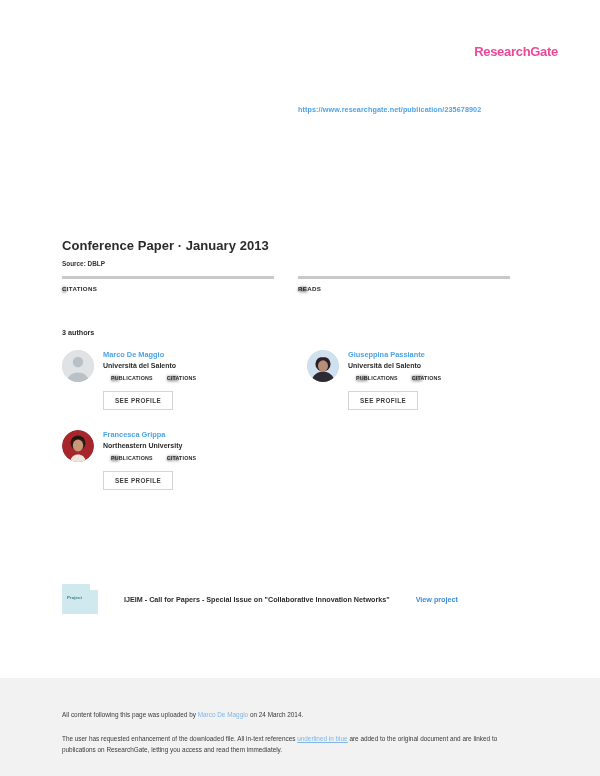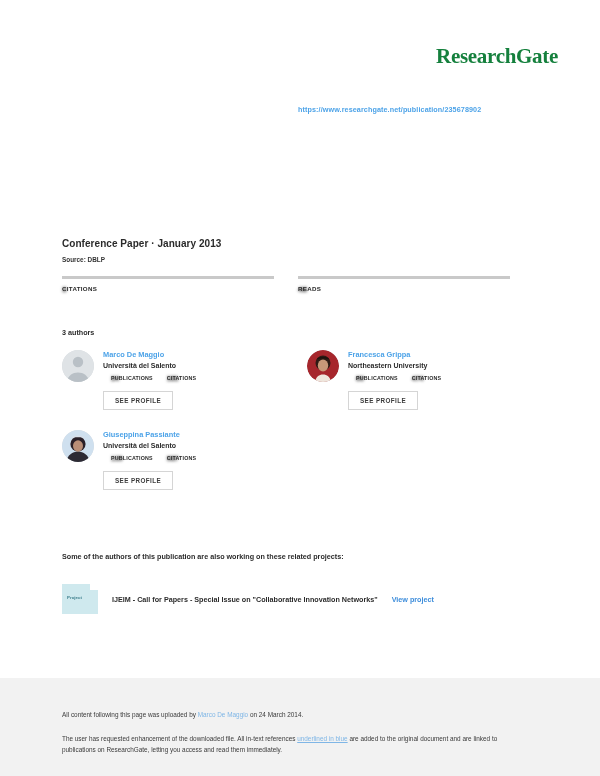--- a/index.html
+++ b/index.html
@@ -19,26 +19,25 @@
     position: absolute;
     inset: 0;
     background: #ffffff;
   }
 
   
   .rg-logo {
     position: absolute;
     top: 44px;
     right: 42px;
-    font-size: 21px;
+    font-size: 13px;
     font-weight: bold;
     letter-spacing: -0.3px;
-    color: #15803d;
+    color: #ec4899;
     filter: blur(0.35px);
-    font-family: Liberation Serif, serif;
   }
 
   .pub-url {
     position: absolute;
     top: 105px;
     left: 298px;
     font-size: 7.2px;
     font-weight: bold;
     color: #4da3e8;
     letter-spacing: 0.1px;
@@ -48,21 +47,21 @@
   }
 
   
   .meta {
     position: absolute;
     left: 62px;
     top: 238px;
     width: 460px;
   }
   .meta-type {
-    font-size: 10px;
+    font-size: 13px;
     font-weight: bold;
     color: #2b2b2b;
     letter-spacing: 0.05px;
     filter: blur(0.55px);
     margin-bottom: 7px;
   }
   .meta-source {
     font-size: 6.4px;
     font-weight: bold;
     color: #333333;
@@ -200,21 +199,21 @@
     font-weight: bold;
     color: #2b2b2b;
     filter: blur(0.5px);
   }
   .project-row {
     position: absolute;
     left: 62px;
     top: 584px;
     display: flex;
     align-items: center;
-    gap: 14px;
+    gap: 26px;
   }
   .project-icon {
     width: 36px;
     height: 30px;
     position: relative;
     flex: 0 0 36px;
   }
   .project-icon .folder-back {
     position: absolute;
     left: 0; top: 0;
@@ -327,20 +326,47 @@
       <div class="author-body">
         <div class="author-name">Marco De Maggio</div>
         <div class="author-inst">Università del Salento</div>
         <div class="author-stats">
           <div>
             <div class="astat-value">34</div>
             <div class="astat-label">PUBLICATIONS</div>
           </div>
           <div>
             <div class="astat-value">181</div>
+            <div class="astat-label">CITATIONS</div>
+          </div>
+        </div>
+        <div class="see-profile">SEE PROFILE</div>
+      </div>
+    </div>
+
+    <div class="author">
+      <div class="avatar">
+        <svg width="32" height="32" viewBox="0 0 32 32">
+          <circle cx="16" cy="16" r="16" fill="#cfe0ef"></circle>
+          <path d="M4 32c1.5-7 6.5-10.5 12-10.5S26.5 25 28 32z" fill="#2d2a33"></path>
+          <circle cx="16" cy="14" r="7.6" fill="#2a2028"></circle>
+          <ellipse cx="16" cy="16" rx="5" ry="5.8" fill="#b98e77"></ellipse>
+          <path d="M9 8.5c2-4 12-4 14 0-2.5-1.6-11.5-1.6-14 0z" fill="#d8dfe8"></path>
+        </svg>
+      </div>
+      <div class="author-body">
+        <div class="author-name">Giuseppina Passiante</div>
+        <div class="author-inst">Università del Salento</div>
+        <div class="author-stats">
+          <div>
+            <div class="astat-value">139</div>
+            <div class="astat-label">PUBLICATIONS</div>
+          </div>
+          <div>
+            <div class="astat-value">987</div>
             <div class="astat-label">CITATIONS</div>
           </div>
         </div>
         <div class="see-profile">SEE PROFILE</div>
       </div>
     </div>
 
     <div class="author">
       <div class="avatar">
         <svg width="32" height="32" viewBox="0 0 32 32">
@@ -361,50 +387,22 @@
           </div>
           <div>
             <div class="astat-value">474</div>
             <div class="astat-label">CITATIONS</div>
           </div>
         </div>
         <div class="see-profile">SEE PROFILE</div>
       </div>
     </div>
 
-    <div class="author">
-      <div class="avatar">
-        <svg width="32" height="32" viewBox="0 0 32 32">
-          <circle cx="16" cy="16" r="16" fill="#cfe0ef"></circle>
-          <path d="M4 32c1.5-7 6.5-10.5 12-10.5S26.5 25 28 32z" fill="#2d2a33"></path>
-          <circle cx="16" cy="14" r="7.6" fill="#2a2028"></circle>
-          <ellipse cx="16" cy="16" rx="5" ry="5.8" fill="#b98e77"></ellipse>
-          <path d="M9 8.5c2-4 12-4 14 0-2.5-1.6-11.5-1.6-14 0z" fill="#d8dfe8"></path>
-        </svg>
-      </div>
-      <div class="author-body">
-        <div class="author-name">Giuseppina Passiante</div>
-        <div class="author-inst">Università del Salento</div>
-        <div class="author-stats">
-          <div>
-            <div class="astat-value">139</div>
-            <div class="astat-label">PUBLICATIONS</div>
-          </div>
-          <div>
-            <div class="astat-value">987</div>
-            <div class="astat-label">CITATIONS</div>
-          </div>
-        </div>
-        <div class="see-profile">SEE PROFILE</div>
-      </div>
-    </div>
-
   </div>
 
-  <div class="projects-intro">Some of the authors of this publication are also working on these related projects:</div>
 
   <div class="project-row">
     <div class="project-icon">
       <div class="folder-back"></div>
       <div class="folder-tab"></div>
       <div class="folder-label">Project</div>
     </div>
     <div class="project-title">IJEIM - Call for Papers - Special Issue on "Collaborative Innovation Networks"</div>
     <div class="view-project">View project</div>
   </div>

